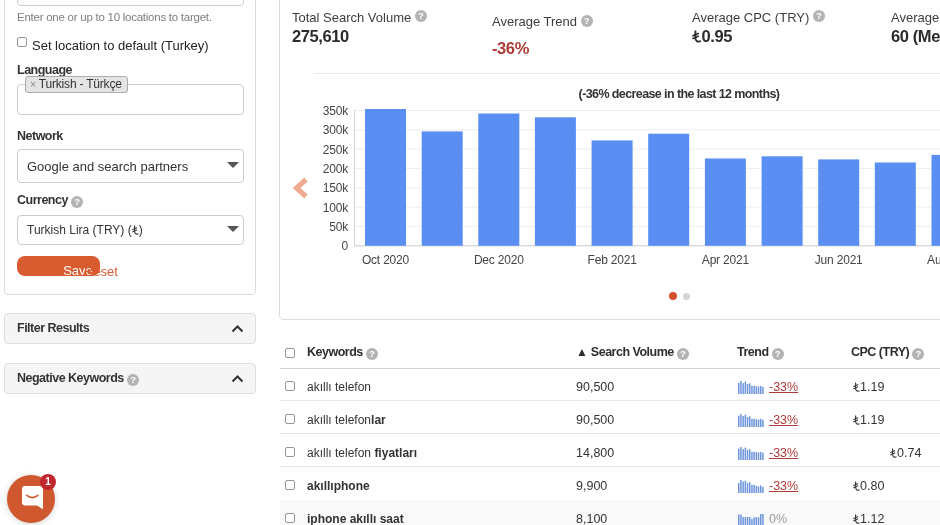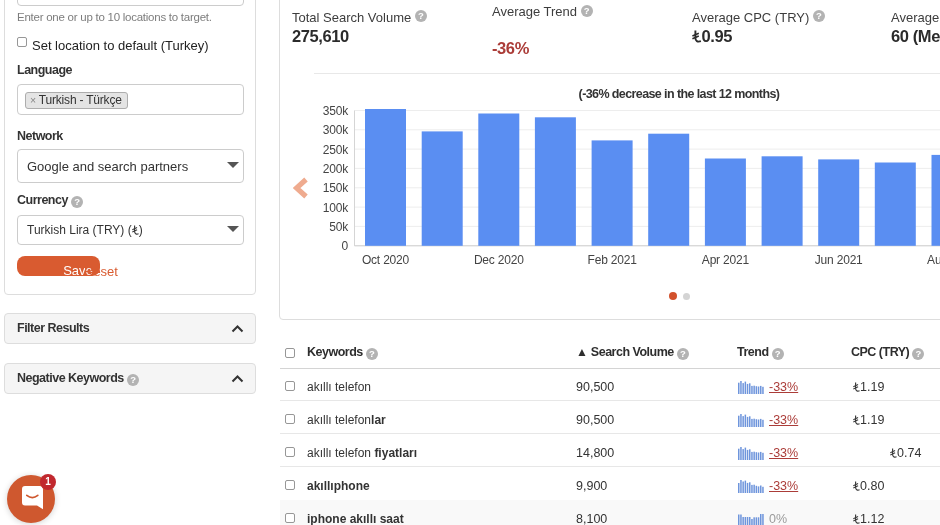--- a/index.html
+++ b/index.html
@@ -30,21 +30,21 @@
 <div class="panel" style="left:4px;top:-40px;width:252px;height:335px;"></div>
 
 <div class="inputbox" style="left:17px;top:-30px;width:227px;height:36px;"></div>
 <div class="abs" style="left:17px;top:11px;font-size:11.5px;letter-spacing:-0.25px;color:#7d7d7d;">Enter one or up to 10 locations to target.</div>
 
 <div class="cb" style="left:17px;top:37px;"></div>
 <div class="abs" style="left:32px;top:37.5px;font-size:13px;color:#222;">Set location to default (Turkey)</div>
 
 <div class="lbl" style="left:17px;top:63px;">Language</div>
 <div class="inputbox" style="left:17px;top:84px;width:227px;height:31px;"></div>
-<div class="abs" style="left:25px;top:92px;height:14.5px;background:#e4e4e4;border:1px solid #adadad;border-radius:3px;font-size:12px;letter-spacing:-0.2px;color:#333;line-height:14.5px;padding:0 5px 0 4px;">
+<div class="abs" style="left:25px;top:76px;height:14.5px;background:#e4e4e4;border:1px solid #adadad;border-radius:3px;font-size:12px;letter-spacing:-0.2px;color:#333;line-height:14.5px;padding:0 5px 0 4px;">
   <span style="color:#888;font-size:10.5px;">×</span> Turkish - Türkçe</div>
 
 <div class="lbl" style="left:17px;top:129px;">Network</div>
 <div class="inputbox" style="left:17px;top:149px;width:227px;height:34px;"></div>
 <div class="abs" style="left:27px;top:159px;font-size:13px;color:#333;">Google and search partners</div>
 <div class="caret" style="left:226.7px;top:162.3px;"></div>
 
 <div class="lbl" style="left:17px;top:193px;">Currency <span class="qicon">?</span></div>
 <div class="inputbox" style="left:17px;top:215px;width:227px;height:30px;"></div>
 <div class="abs" style="left:27px;top:222.5px;font-size:12px;color:#333;">Turkish Lira (TRY) (<svg width="7" height="10" viewBox="0 0 7 10" style="vertical-align:-1px;">
@@ -72,21 +72,21 @@
 <svg class="abs" style="left:21.5px;top:486px;" width="21" height="24" viewBox="0 0 21 24">
   <path d="M3,0 h14.5 a3.5,3.5 0 0 1 3.5,3.5 V23.2 l-6,-3.7 H3 a3,3 0 0 1 -3,-3 V3 a3,3 0 0 1 3,-3 z" fill="#fff"></path>
   <path d="M4.8,9.3 Q10.3,13.8 15.8,9.3" fill="none" stroke="#cf582f" stroke-width="1.7" stroke-linecap="round"></path>
 </svg>
 <div class="abs" style="left:40px;top:474px;width:16px;height:16px;border-radius:50%;background:#c1282e;color:#fff;font-size:10px;font-weight:bold;text-align:center;line-height:16px;">1</div>
 
 <div class="panel" style="left:279px;top:-30px;width:741px;height:350px;"></div>
 
 <div class="statlbl" style="left:292px;top:9.5px;">Total Search Volume <span class="qicon qup">?</span></div>
 <div class="statval" style="left:292px;top:27px;">275,610</div>
-<div class="statlbl" style="left:492px;top:4px;">Average Trend <span class="qicon qup">?</span></div>
+<div class="statlbl" style="left:492px;top:14px;">Average Trend <span class="qicon qup">?</span></div>
 <div class="statval red" style="left:492px;top:27px;margin-top:12px;">-36%</div>
 <div class="statlbl" style="left:692px;top:9.5px;">Average CPC (TRY) <span class="qicon qup">?</span></div>
 <div class="statval" style="left:692px;top:27px;"><svg width="9.5" height="13" viewBox="0 0 9.5 13" style="vertical-align:-1px;">
       <path d="M3.4,0.6 L3.4,8 C3.4,11 5.4,12.4 8.9,11.2" fill="none" stroke="#2b2b2b" stroke-width="1.9"></path>
       <path d="M0.4,6 L6.8,3.3 M0.4,8.7 L6.8,6" fill="none" stroke="#2b2b2b" stroke-width="1.6"></path>
     </svg>0.95</div>
 <div class="statlbl" style="left:891px;top:9.5px;">Average Competition </div>
 <div class="statval" style="left:891px;top:27px;">60 (Medium)</div>
 
 <div class="abs" style="left:314px;top:72.5px;width:706px;height:0;border-top:1px solid #e8e8e8;"></div>

